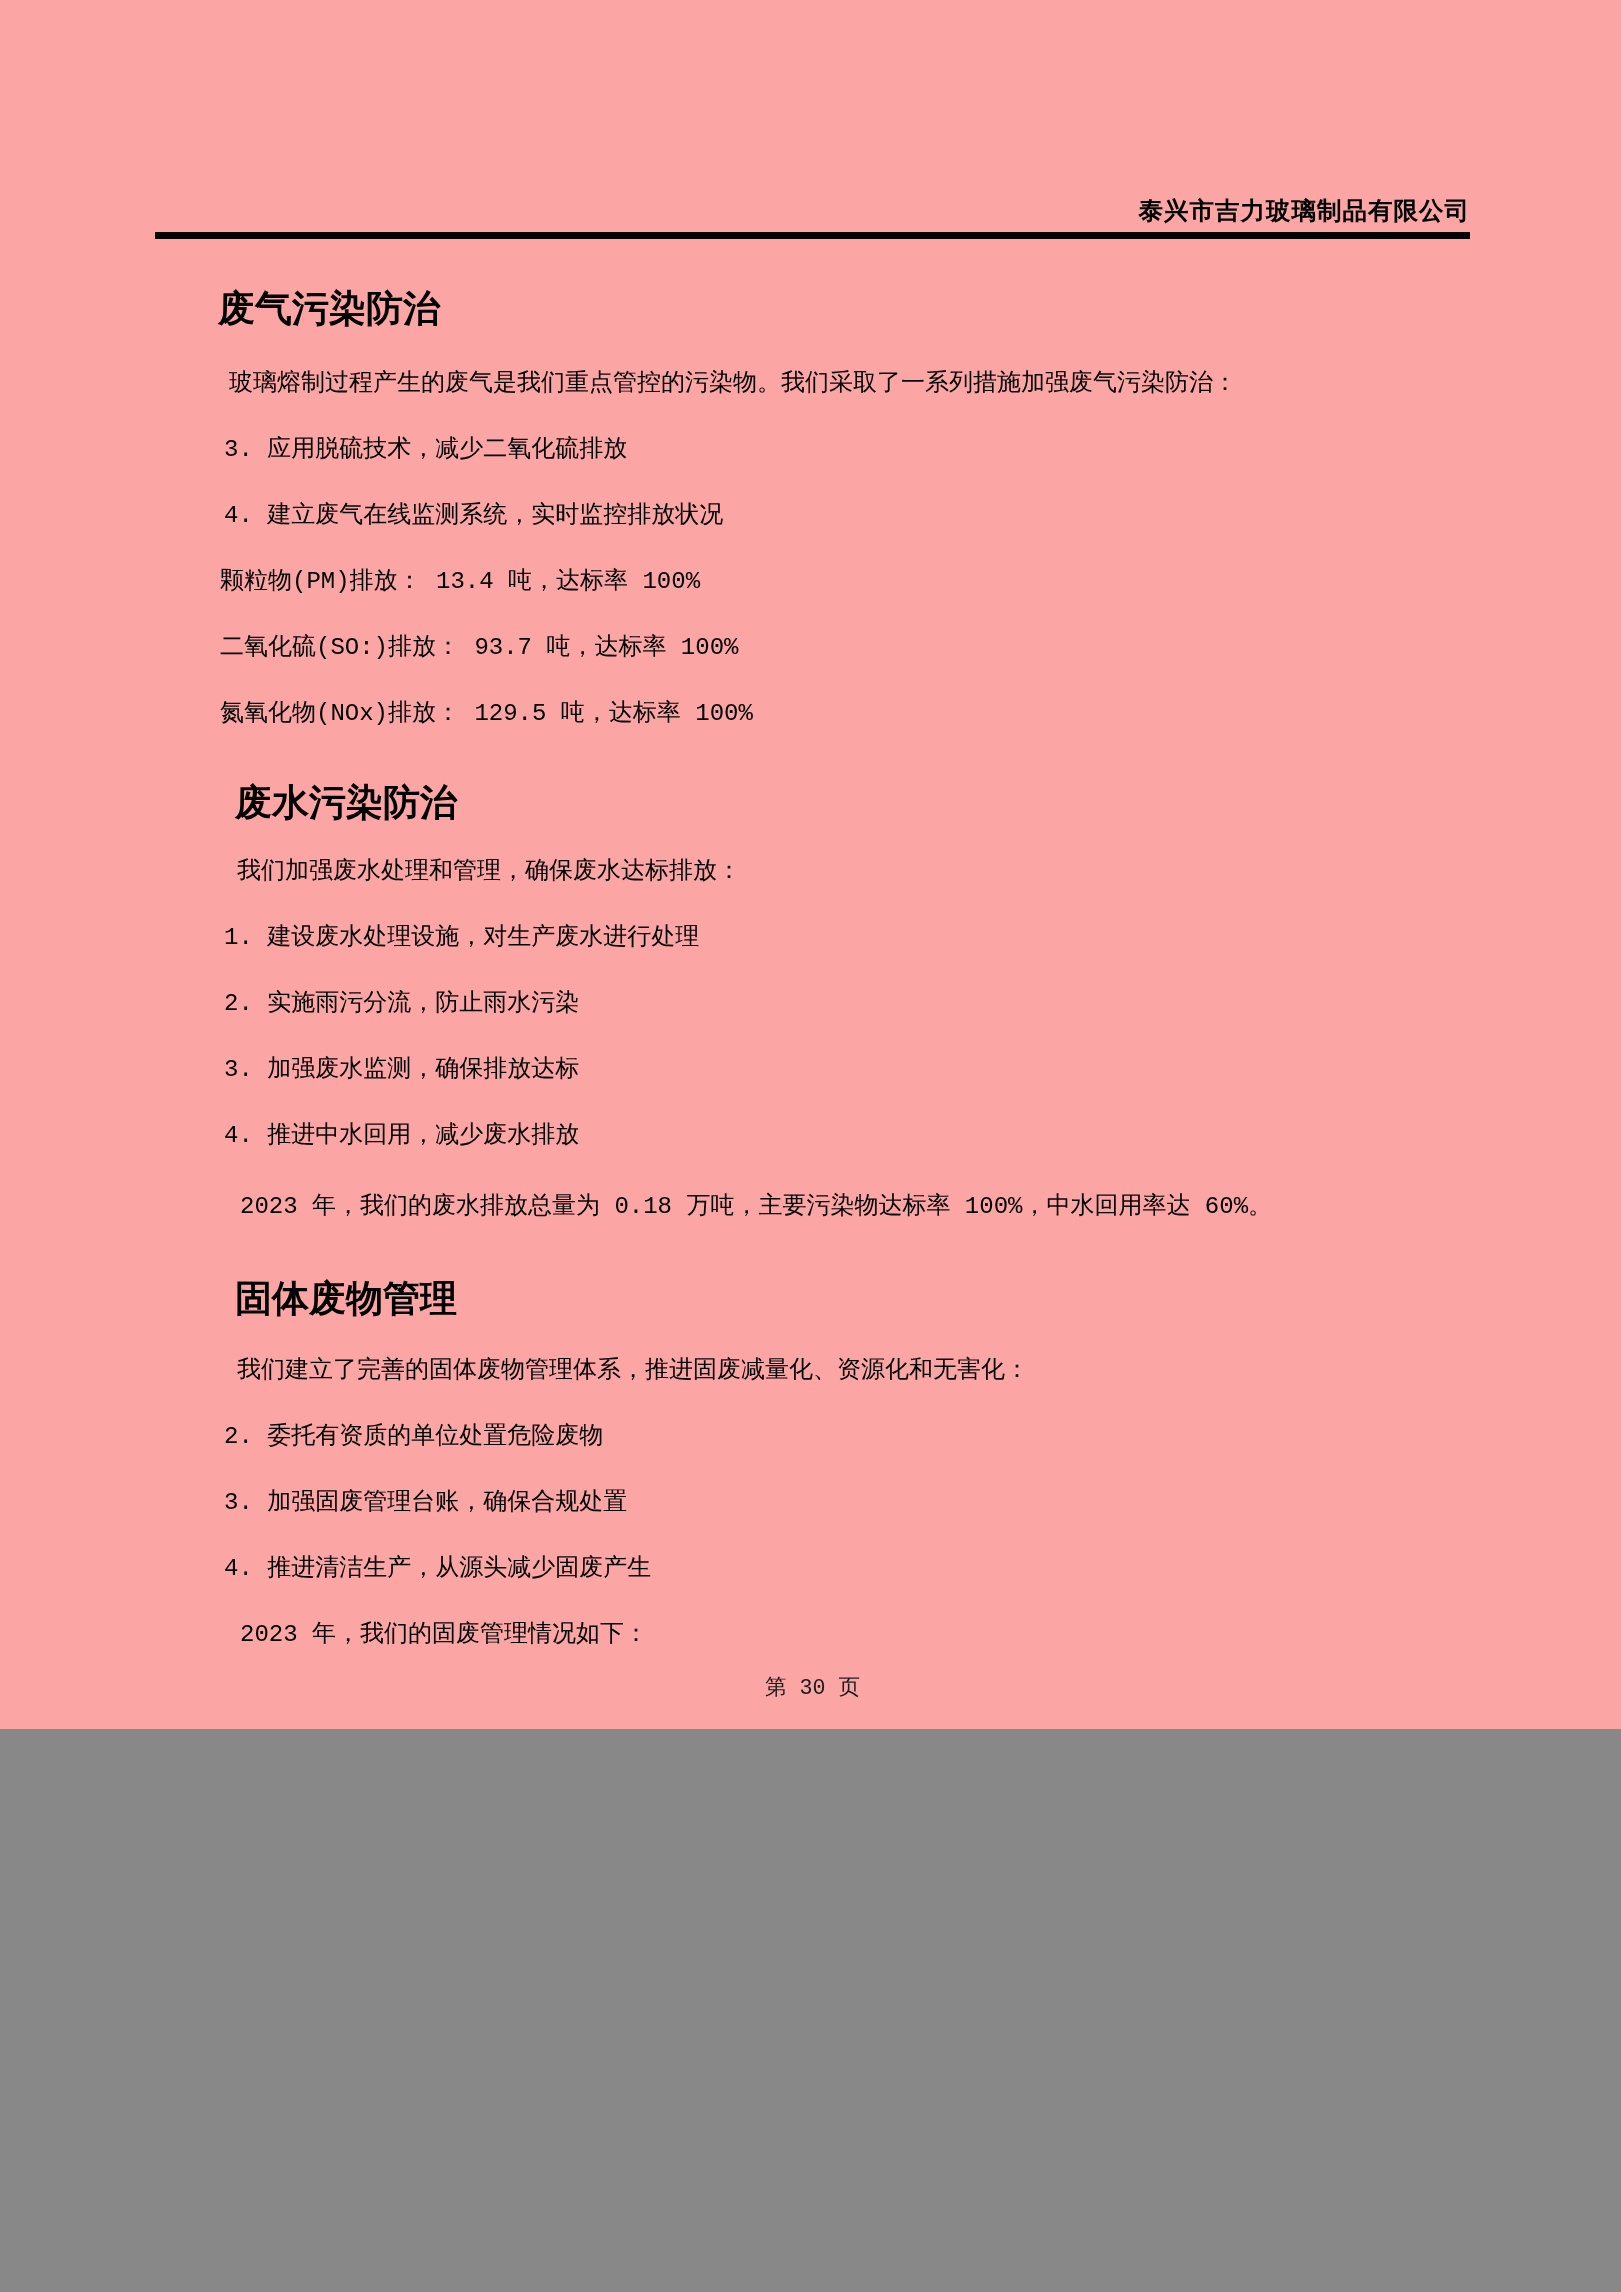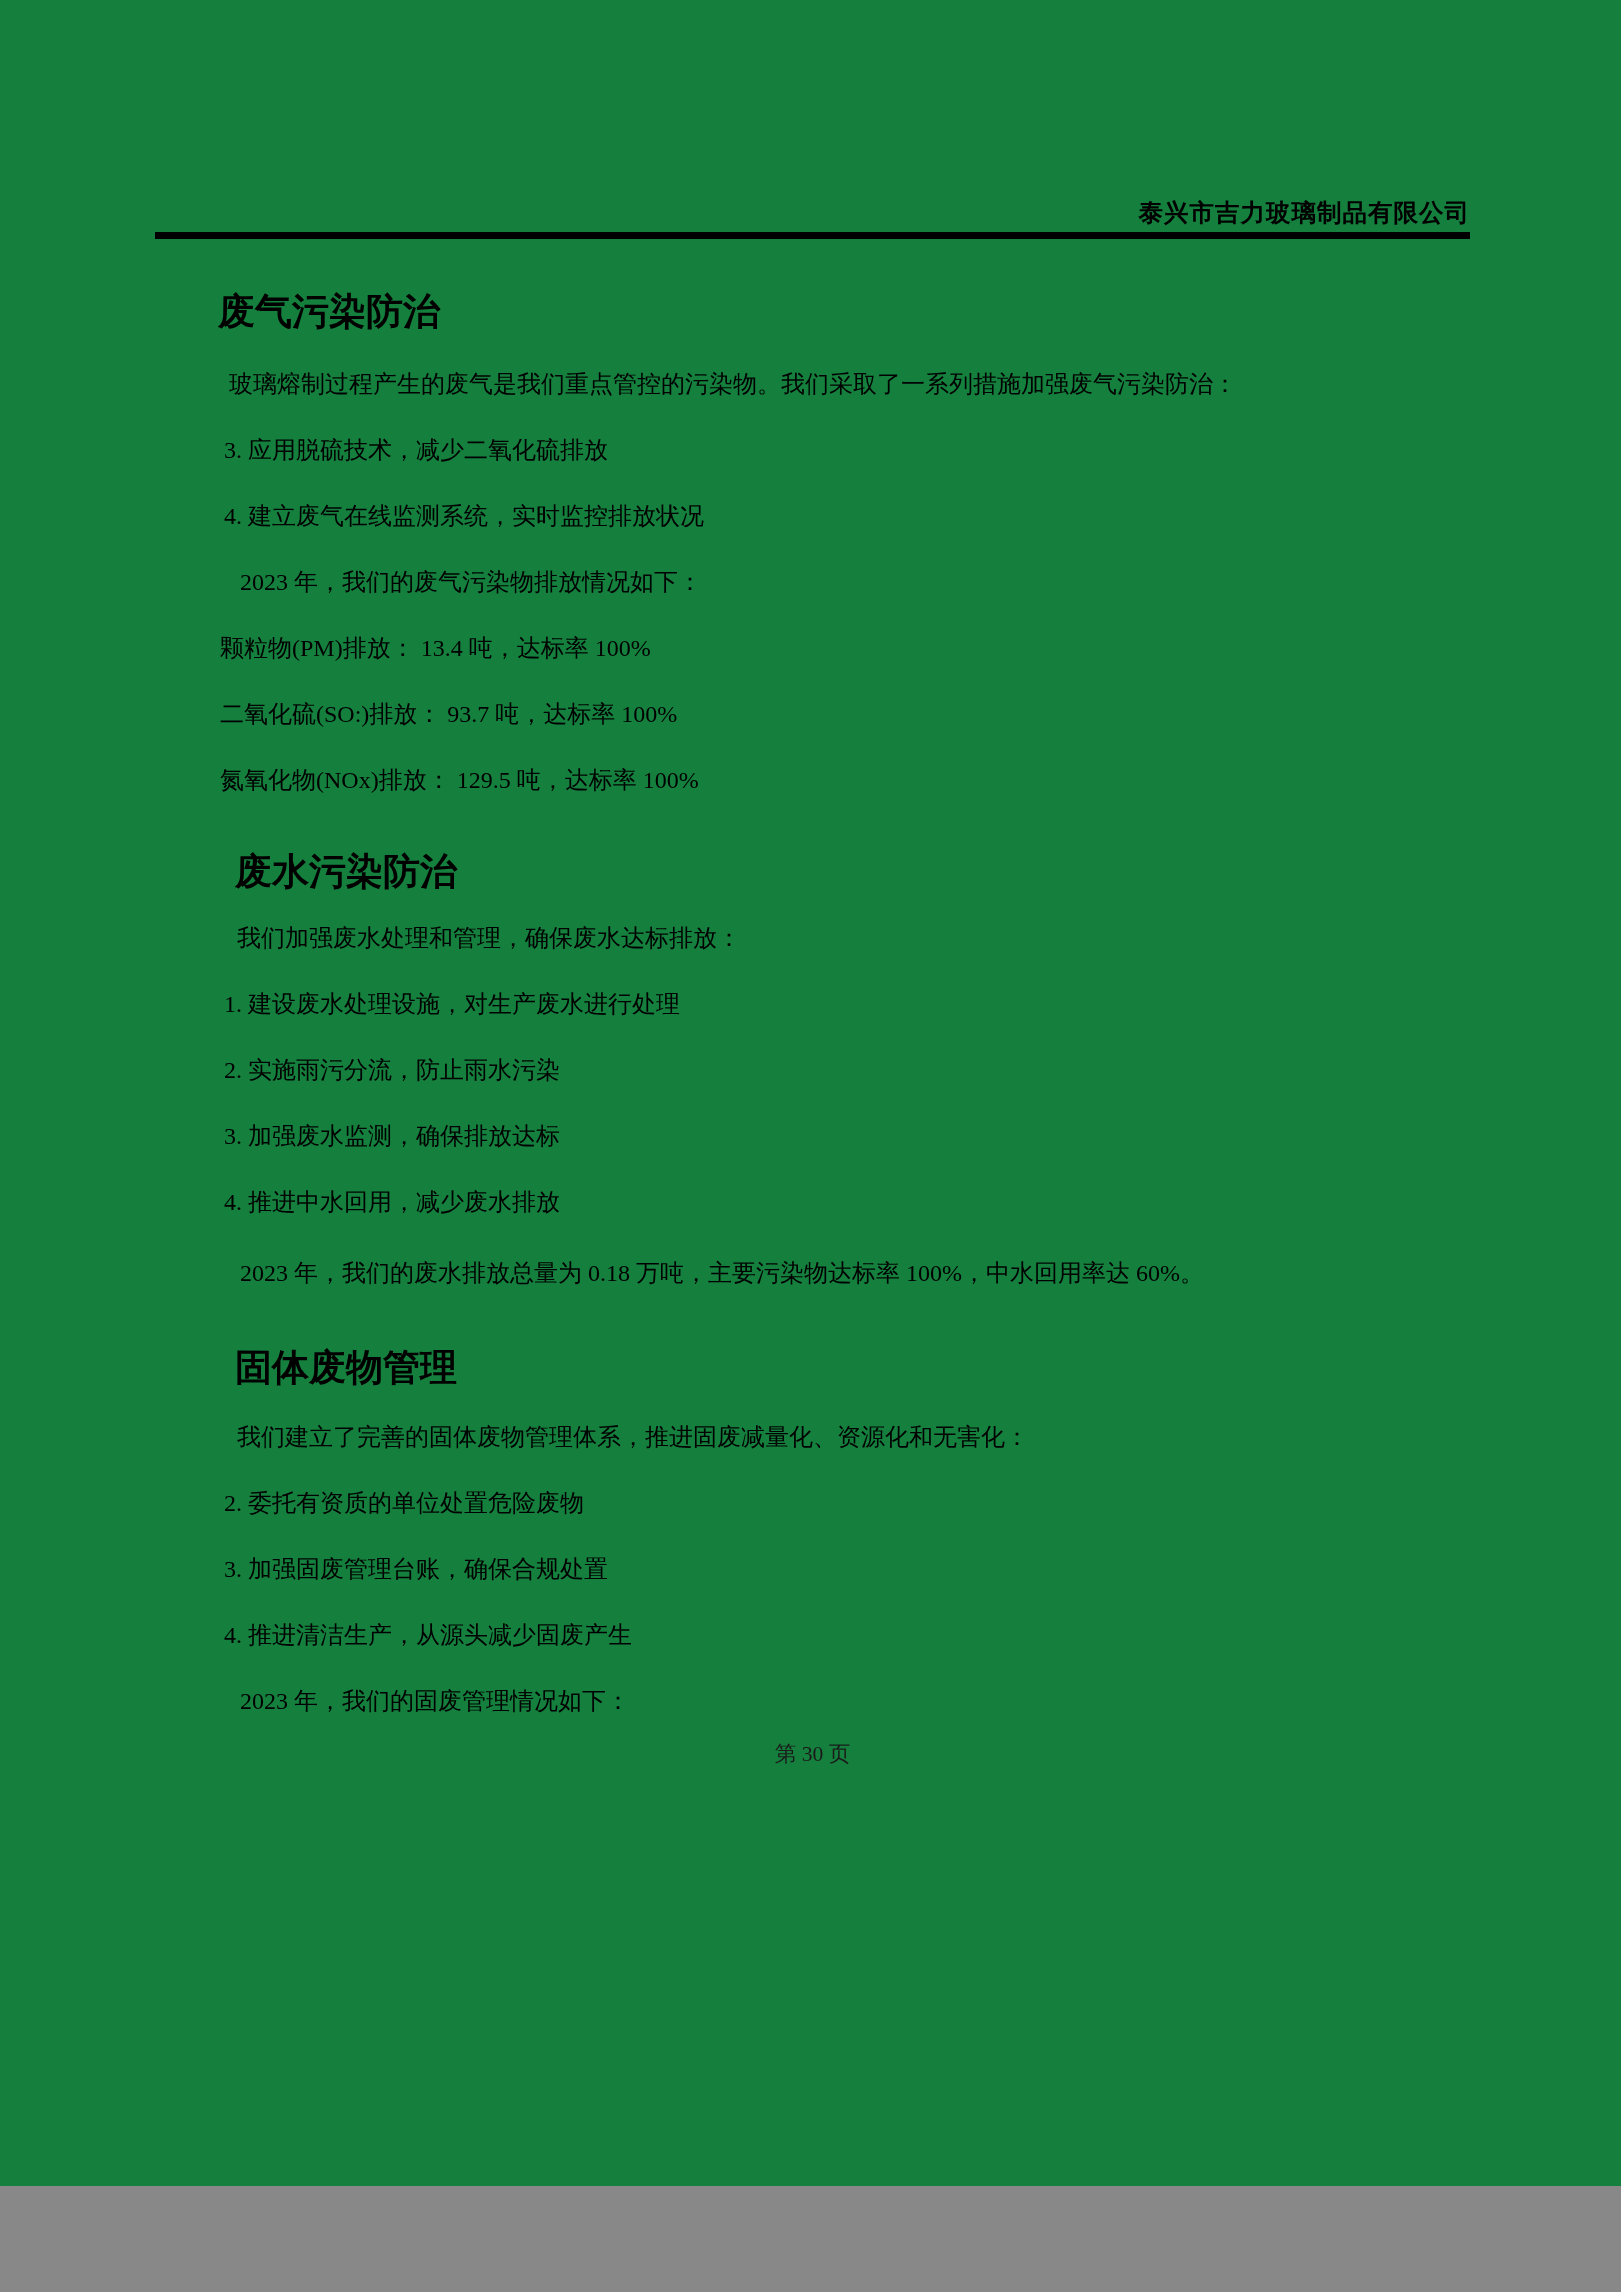--- a/index.html
+++ b/index.html
@@ -1,21 +1,21 @@
 <!DOCTYPE html>
 <html lang="zh"><head>
 <meta charset="utf-8">
 <style>
   html,body{margin:0;padding:0;background:#888;}
   .page{
     position:relative;
-    width:1621px;height:2186px;
+    width:1621px;height:1729px;
     margin:0 auto;
-    background:#15803d;
-    font-family:Liberation Serif, serif;
+    background:#fca5a5;
+    font-family:Liberation Mono, monospace;
     color:#000;
     overflow:hidden;
   }
   .content{margin:0 151px 0 155px;}
   .header-text{
     margin-top:199px;
     text-align:right;
     font-size:24.5px;
     font-weight:bold;
     line-height:27.4px;
@@ -60,21 +60,20 @@
 <div class="page">
   <div class="content">
 
     <div class="header-text">泰兴市吉力玻璃制品有限公司</div>
     <div class="header-rule"></div>
 
     <h2 class="sec-title first">废气污染防治</h2>
     <p class="body-line indent">玻璃熔制过程产生的废气是我们重点管控的污染物。我们采取了一系列措施加强废气污染防治：</p>
     <p class="body-line list-item">3. 应用脱硫技术，减少二氧化硫排放</p>
     <p class="body-line list-item">4. 建立废气在线监测系统，实时监控排放状况</p>
-    <p class="body-line p2023">2023 年，我们的废气污染物排放情况如下：</p>
     <p class="body-line stat-line">颗粒物(PM)排放： 13.4 吨，达标率 100%</p>
     <p class="body-line stat-line">二氧化硫(SO:)排放： 93.7 吨，达标率 100%</p>
     <p class="body-line stat-line">氮氧化物(NOx)排放： 129.5 吨，达标率 100%</p>
 
     <h2 class="sec-title later">废水污染防治</h2>
     <p class="body-line indent2">我们加强废水处理和管理，确保废水达标排放：</p>
     <p class="body-line list-item">1. 建设废水处理设施，对生产废水进行处理</p>
     <p class="body-line list-item">2. 实施雨污分流，防止雨水污染</p>
     <p class="body-line list-item">3. 加强废水监测，确保排放达标</p>
     <p class="body-line list-item">4. 推进中水回用，减少废水排放</p>

